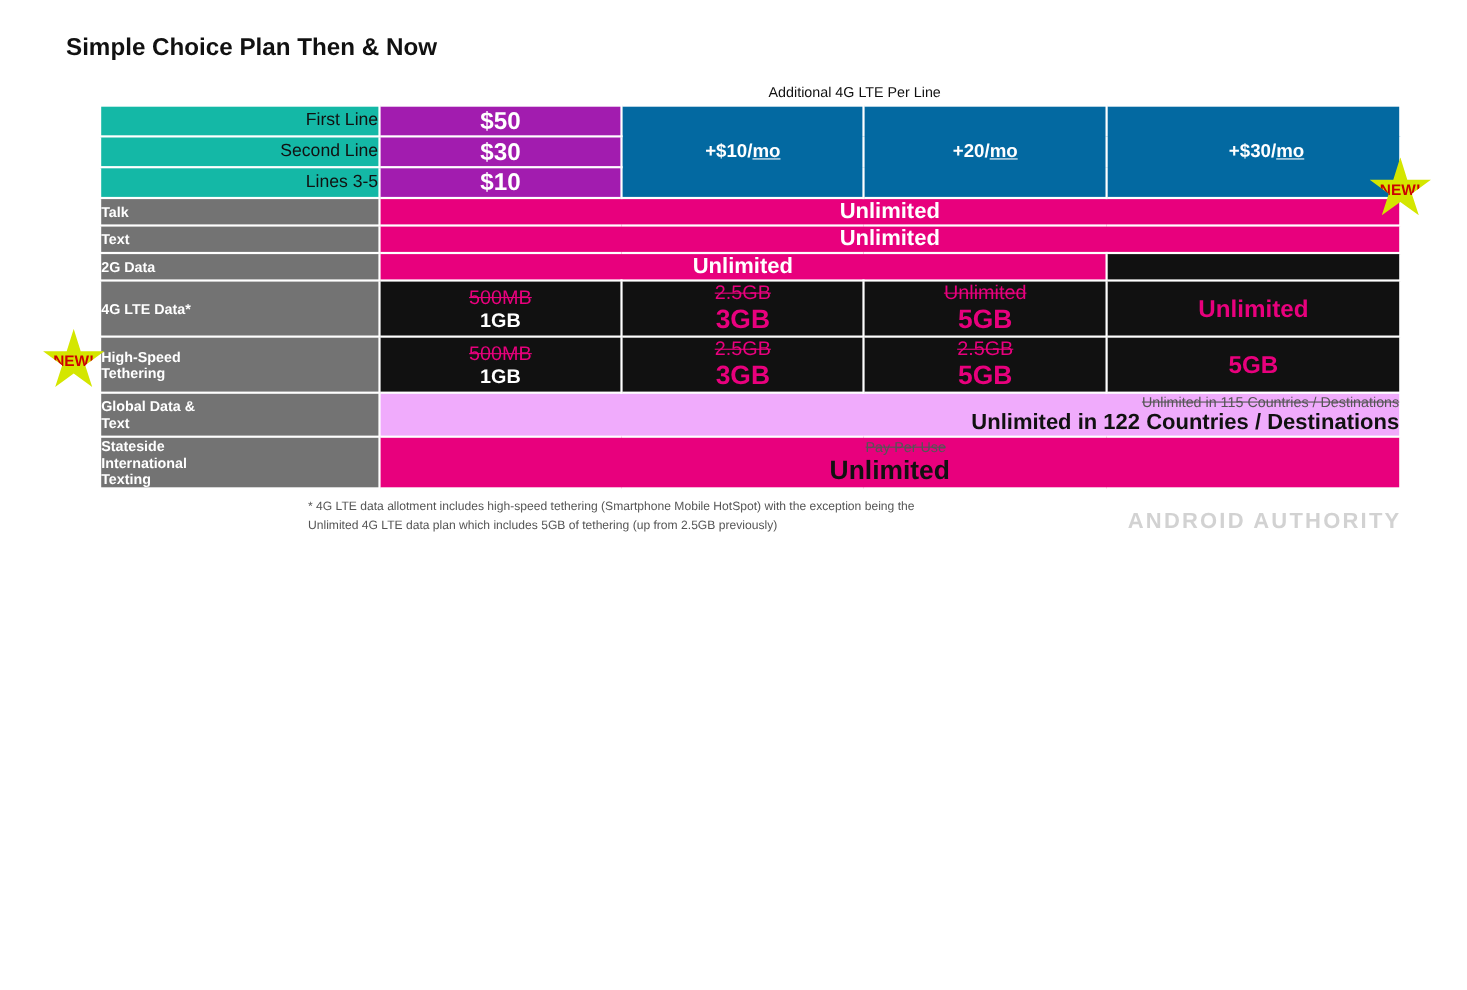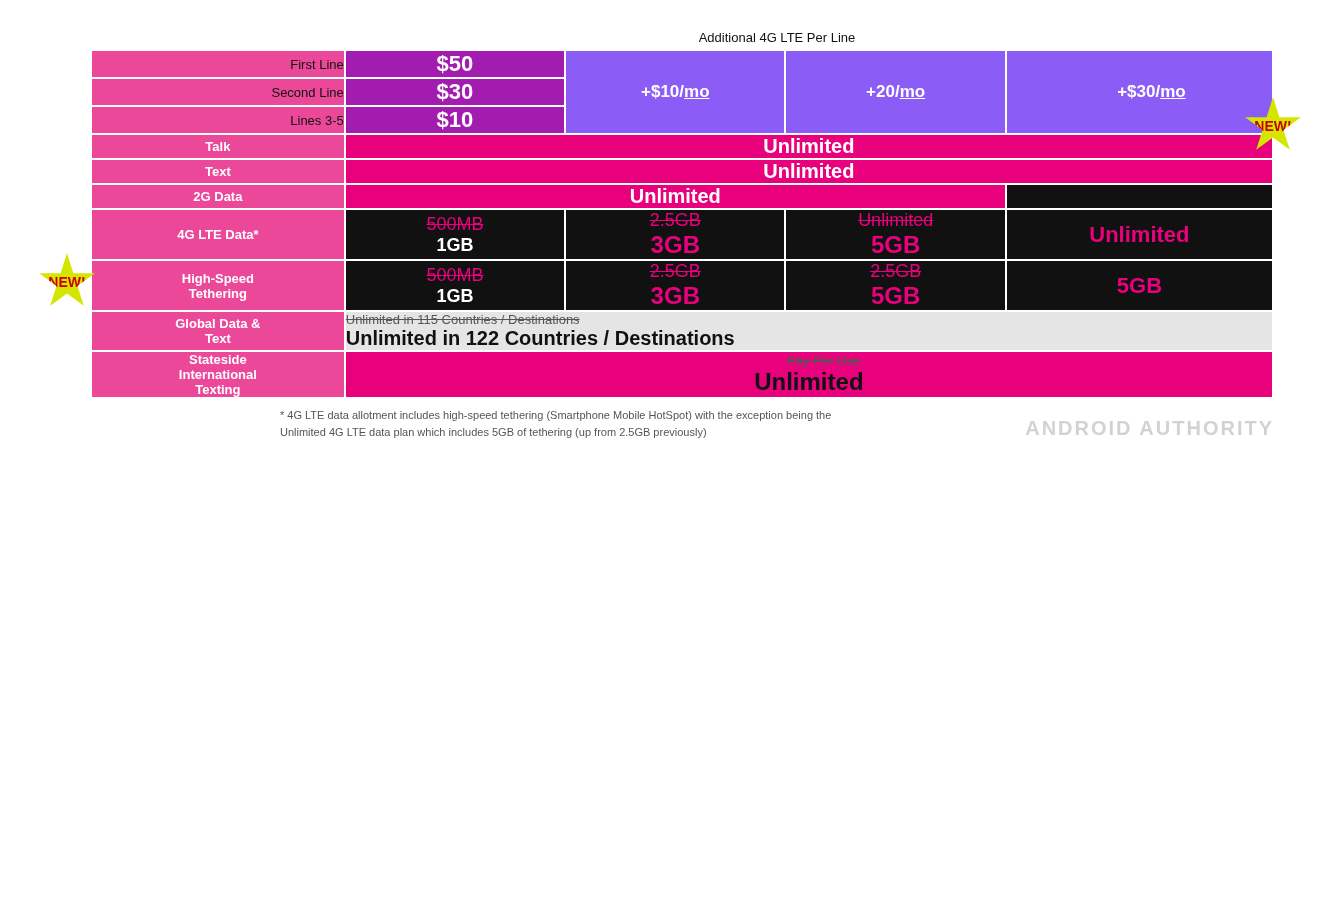--- a/index.html
+++ b/index.html
@@ -47,56 +47,55 @@
     }
     
     .col-label { width: 190px; }
     .col-c1 { width: 165px; }
     .col-c2 { width: 165px; }
     .col-c3 { width: 165px; }
     .col-c4 { width: 200px; }
 
     
     .price-label-cell {
-      background: #ec4899;
-      color: #111;
-      font-size: 13px;
+      background: #14b8a6;
+      color: #111;
+      font-size: 16px;
       text-align: right;
       padding-right: 10px;
       padding-top: 6px;
       padding-bottom: 6px;
     }
     .price-pink {
       background: #a21caf;
       color: #fff;
       font-size: 22px;
       font-weight: bold;
       text-align: center;
       padding: 10px 5px;
     }
     .price-black {
-      background: #8b5cf6;
+      background: #0369a1;
       color: #fff;
       font-size: 18px;
       font-weight: bold;
       text-align: center;
       vertical-align: middle;
     }
     .underline-mo {
       text-decoration: underline;
     }
     
     .feature-label {
-      background: #ec4899;
+      background: #737373;
       color: #fff;
       font-size: 13px;
       font-weight: bold;
       padding: 10px 12px;
       vertical-align: middle;
-      text-align: center;
     }
     
     .unlimited-pink {
       background: #e8007d;
       color: #fff;
       font-size: 20px;
       font-weight: bold;
       text-align: center;
       padding: 14px 5px;
     }
@@ -133,23 +132,23 @@
       font-weight: bold;
     }
     
     .fivegb-pink {
       color: #e8007d;
       font-size: 22px;
       font-weight: bold;
     }
     
     .global-pink {
-      background: #e5e5e5;
-      color: #111;
-      text-align: left;
+      background: #f0abfc;
+      color: #111;
+      text-align: right;
       padding: 10px 5px;
       vertical-align: middle;
     }
     .global-strike {
       text-decoration: line-through;
       font-size: 13px;
       color: #555;
       display: block;
     }
     .global-new {
@@ -221,20 +220,21 @@
       margin-left: 44px;
     }
     .table-outer {
       position: relative;
     }
   </style>
 </head>
 <body>
 
 <div class="page-container">
+  <div class="page-title">Simple Choice Plan Then &amp; Now</div>
 
   <div class="table-wrapper">
     <div class="additional-header">Additional 4G LTE Per Line</div>
 
     <div class="table-outer" style="position:relative;">
 
       <div class="new-badge new-badge-top-right" style="position:absolute; top:48px; right:-28px; z-index:10;">NEW!</div>
 
       <div class="new-badge new-badge-bottom-left" style="position:absolute; bottom:88px; left:-52px; z-index:10;">NEW!</div>
 

